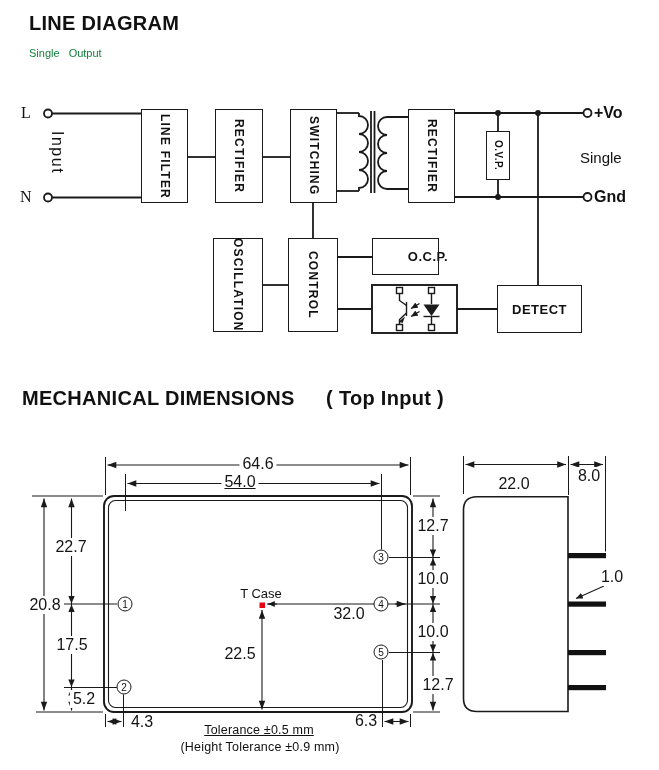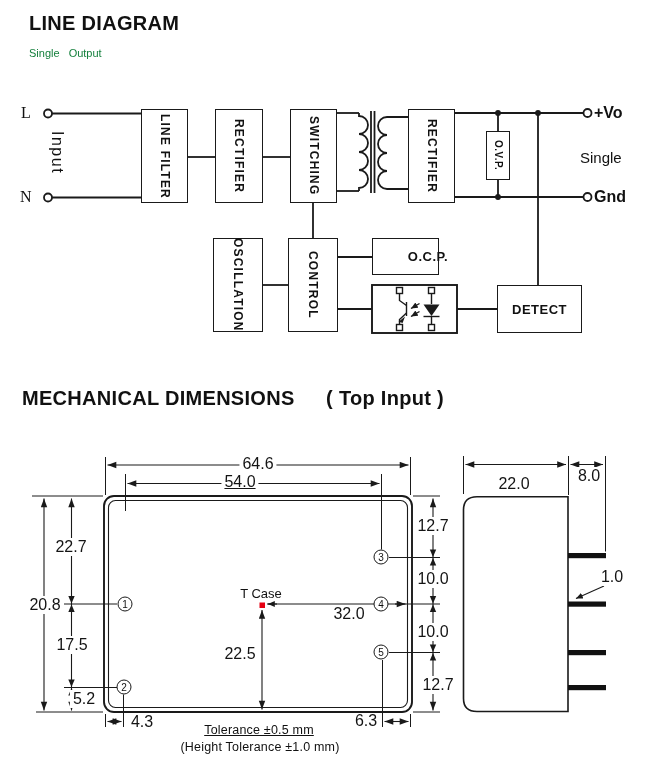--- a/index.html
+++ b/index.html
@@ -226,21 +226,21 @@
 
   <div class="ctr small" style="left:261px;top:593px;">T Case</div>
   <div class="ctr dim" style="left:313px;top:614px;margin-left:36px;">32.0</div>
   <div class="ctr dim" style="left:240px;top:654px;">22.5</div>
 
   <div class="ctr dim bg" style="left:514px;top:484px;">22.0</div>
   <div class="ctr dim bg" style="left:589px;top:476px;">8.0</div>
   <div class="ctr dim bg" style="left:612px;top:577px;">1.0</div>
 
   <div class="ctr tol" style="left:259px;top:730px;text-decoration:underline;">Tolerance ±0.5 mm</div>
-  <div class="ctr tol" style="left:260px;top:747px;">(Height Tolerance ±1.0 mm)</div>
+  <div class="ctr tol" style="left:260px;top:747px;">(Height Tolerance ±0.9 mm)</div>
 
   <div class="pin" style="left:125px;top:604px;">
       <span>1</span>
     </div>
   <div class="pin" style="left:124px;top:687px;">
       <span>2</span>
     </div>
   <div class="pin" style="left:381px;top:557px;">
       <span>3</span>
     </div>

